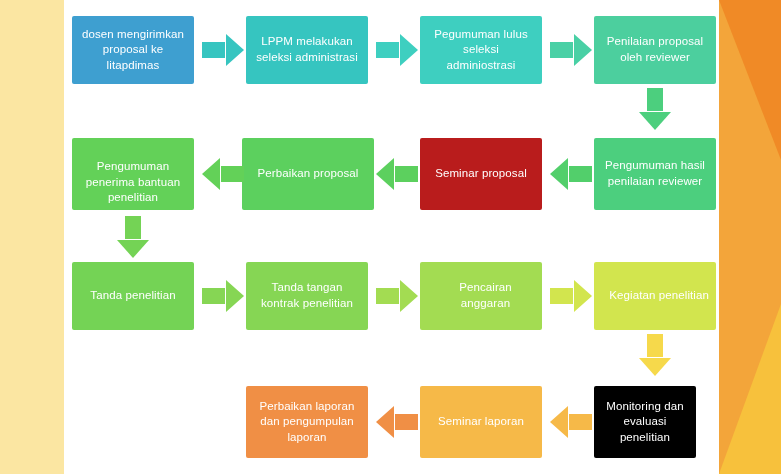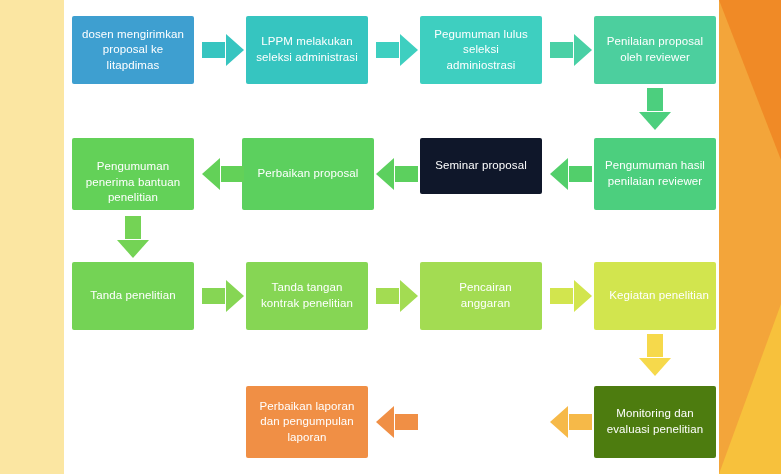--- a/index.html
+++ b/index.html
@@ -178,21 +178,21 @@
     </div>
 
     <div class="node" style="left: 530px; top: 138px; width: 122px; height: 72px; background: rgb(76, 207, 126);">
       <span>Pengumuman hasil penilaian reviewer</span>
     </div>
     <div class="arrow left" style="left:486px; top:158px; width:42px; height:32px;">
       <div class="shaft" style="background: rgb(82, 207, 107);"></div>
       <div class="head" style="border-top-width: 16px; border-bottom-width: 16px; border-right-width: 18.9px; border-right-color: rgb(82, 207, 107);"></div>
     </div>
 
-    <div class="node" style="left: 356px; top: 138px; width: 122px; height: 56px; background: #0f172a;">
+    <div class="node" style="left: 356px; top: 138px; width: 122px; height: 72px; background: #b91c1c;">
       <span>Seminar proposal</span>
     </div>
     <div class="arrow left" style="left:312px; top:158px; width:42px; height:32px;">
       <div class="shaft" style="background: rgb(92, 208, 94);"></div>
       <div class="head" style="border-top-width: 16px; border-bottom-width: 16px; border-right-width: 18.9px; border-right-color: rgb(92, 208, 94);"></div>
     </div>
 
     <div class="node" style="left: 178px; top: 138px; width: 132px; height: 72px; background: rgb(92, 208, 94);">
       <span>Perbaikan proposal</span>
     </div>
@@ -236,28 +236,31 @@
 
     <div class="node" style="left: 530px; top: 262px; width: 122px; height: 68px; background: rgb(210, 229, 78); justify-content: flex-end;">
       <span>Kegiatan penelitian</span>
     </div>
 
     <div class="arrow down" style="left:575px; top:334px; width:32px; height:42px;">
       <div class="shaft" style="background: rgb(246, 217, 75);"></div>
       <div class="head" style="border-left-width: 16px; border-right-width: 16px; border-top-width: 18.9px; border-top-color: rgb(246, 217, 75);"></div>
     </div>
 
-    <div class="node" style="left: 530px; top: 386px; width: 122px; height: 72px; background: #4d7c0f;">
+    <div class="node" style="left: 530px; top: 386px; width: 102px; height: 72px; background: #000000;">
       <span>Monitoring dan evaluasi penelitian</span>
     </div>
     <div class="arrow left" style="left:486px; top:406px; width:42px; height:32px;">
       <div class="shaft" style="background: rgb(246, 185, 72);"></div>
       <div class="head" style="border-top-width: 16px; border-bottom-width: 16px; border-right-width: 18.9px; border-right-color: rgb(246, 185, 72);"></div>
     </div>
 
+    <div class="node" style="left: 356px; top: 386px; width: 122px; height: 72px; background: rgb(246, 185, 72);">
+      <span>Seminar laporan</span>
+    </div>
     <div class="arrow left" style="left:312px; top:406px; width:42px; height:32px;">
       <div class="shaft" style="background: rgb(240, 143, 69);"></div>
       <div class="head" style="border-top-width: 16px; border-bottom-width: 16px; border-right-width: 18.9px; border-right-color: rgb(240, 143, 69);"></div>
     </div>
 
     <div class="node" style="left: 182px; top: 386px; width: 122px; height: 72px; background: rgb(240, 143, 69);">
       <span>Perbaikan laporan dan pengumpulan laporan</span>
     </div>
 
   </div>

